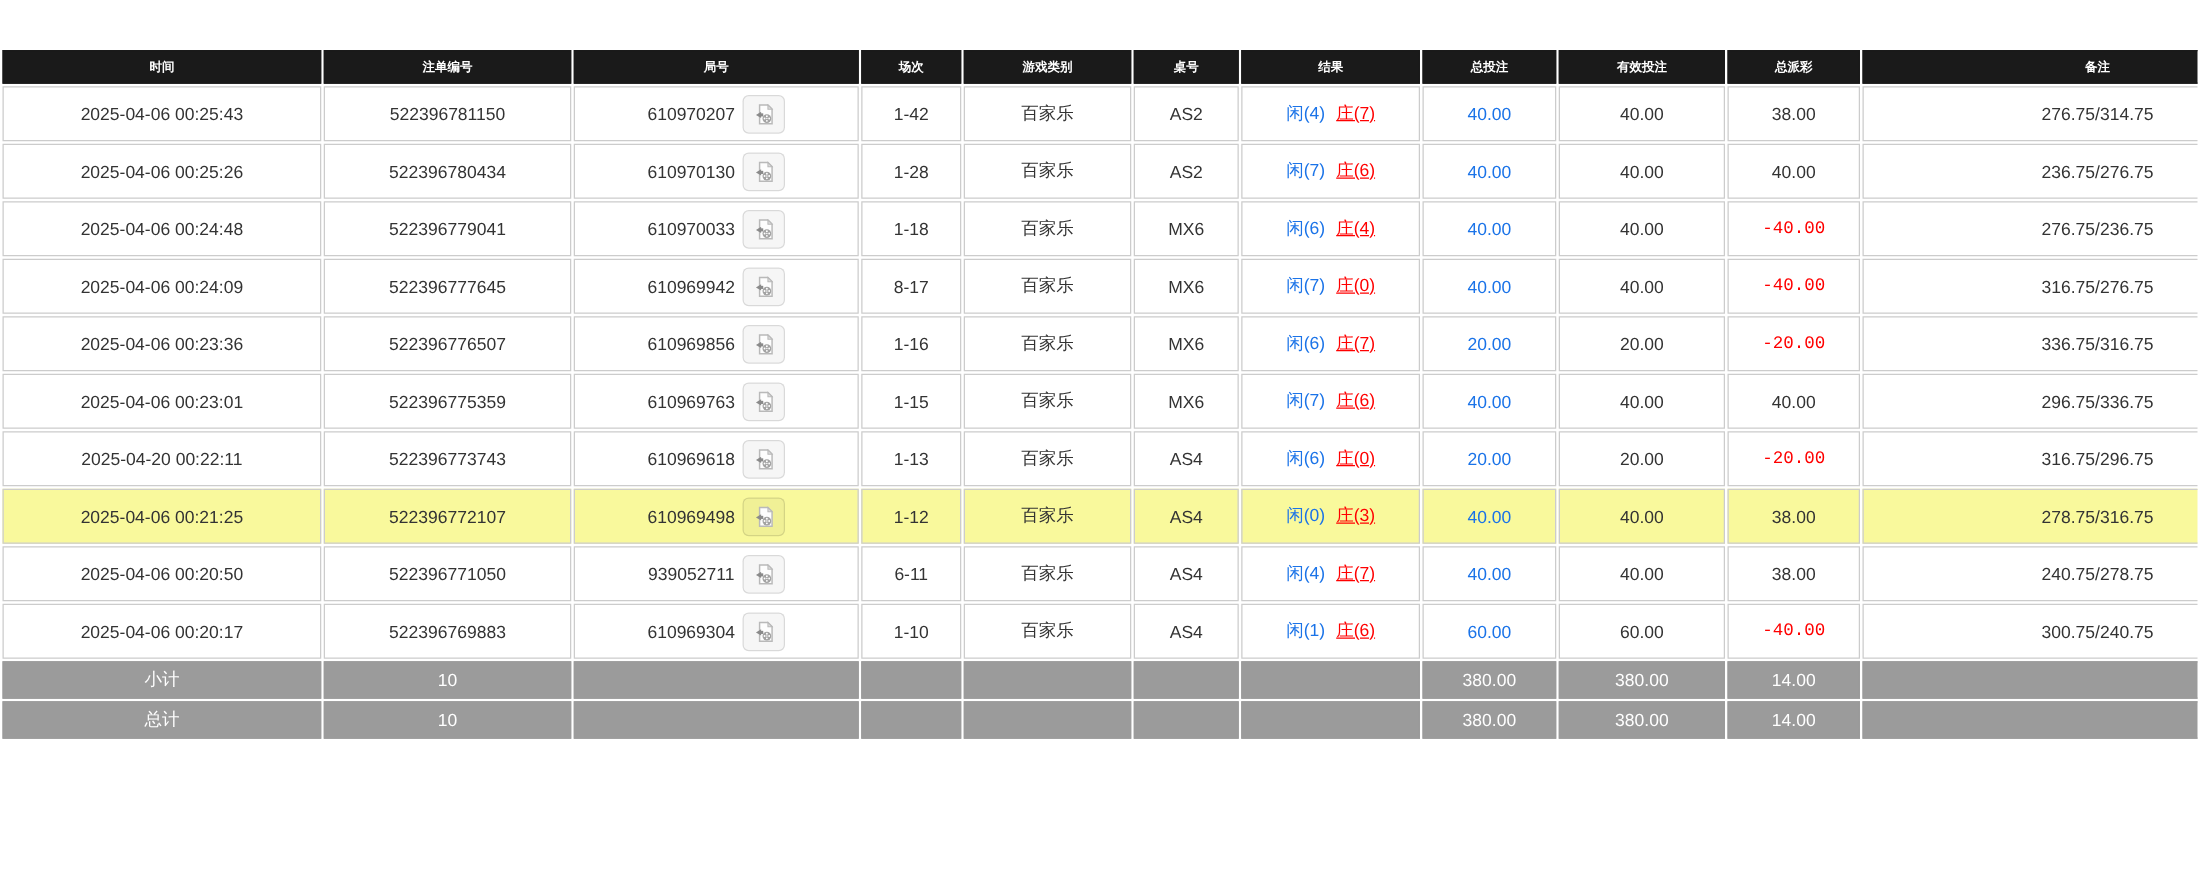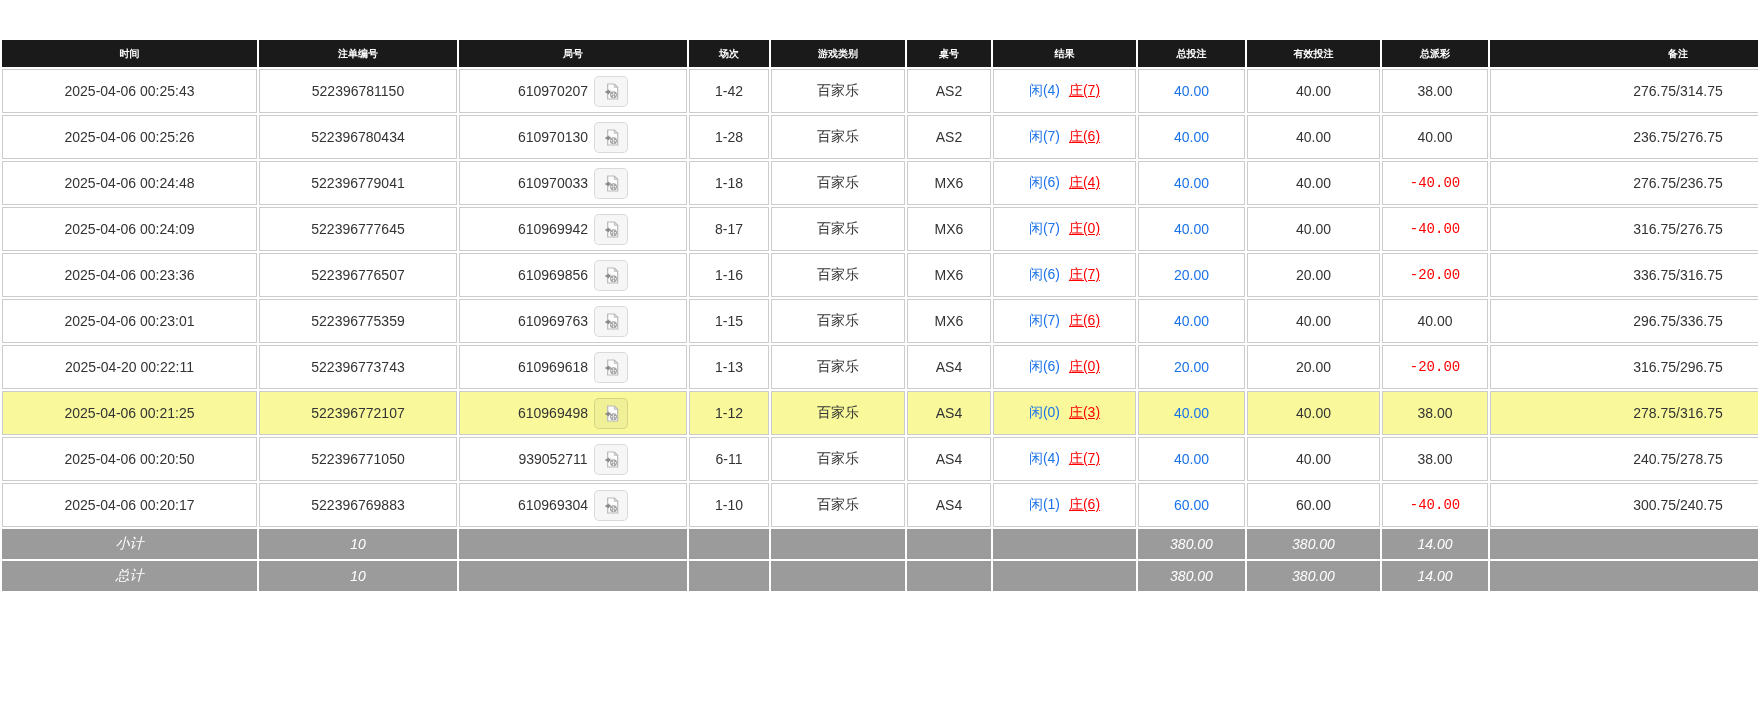--- a/index.html
+++ b/index.html
@@ -62,21 +62,20 @@
     padding:0;cursor:pointer;
   }
   tfoot td{
     background:var(--footer-bg);
     border:1px solid var(--footer-bg);
     color:#ffffff;
     height:30px;
     text-align:center;
     padding:2px 4px;
     white-space:nowrap;
-    font-style:italic;
   }
 </style>
 </head>
 <body>
 
 <div class="page">
   <div class="table-wrap">
     <table class="records">
       <colgroup>
         <col style="width:255px">

